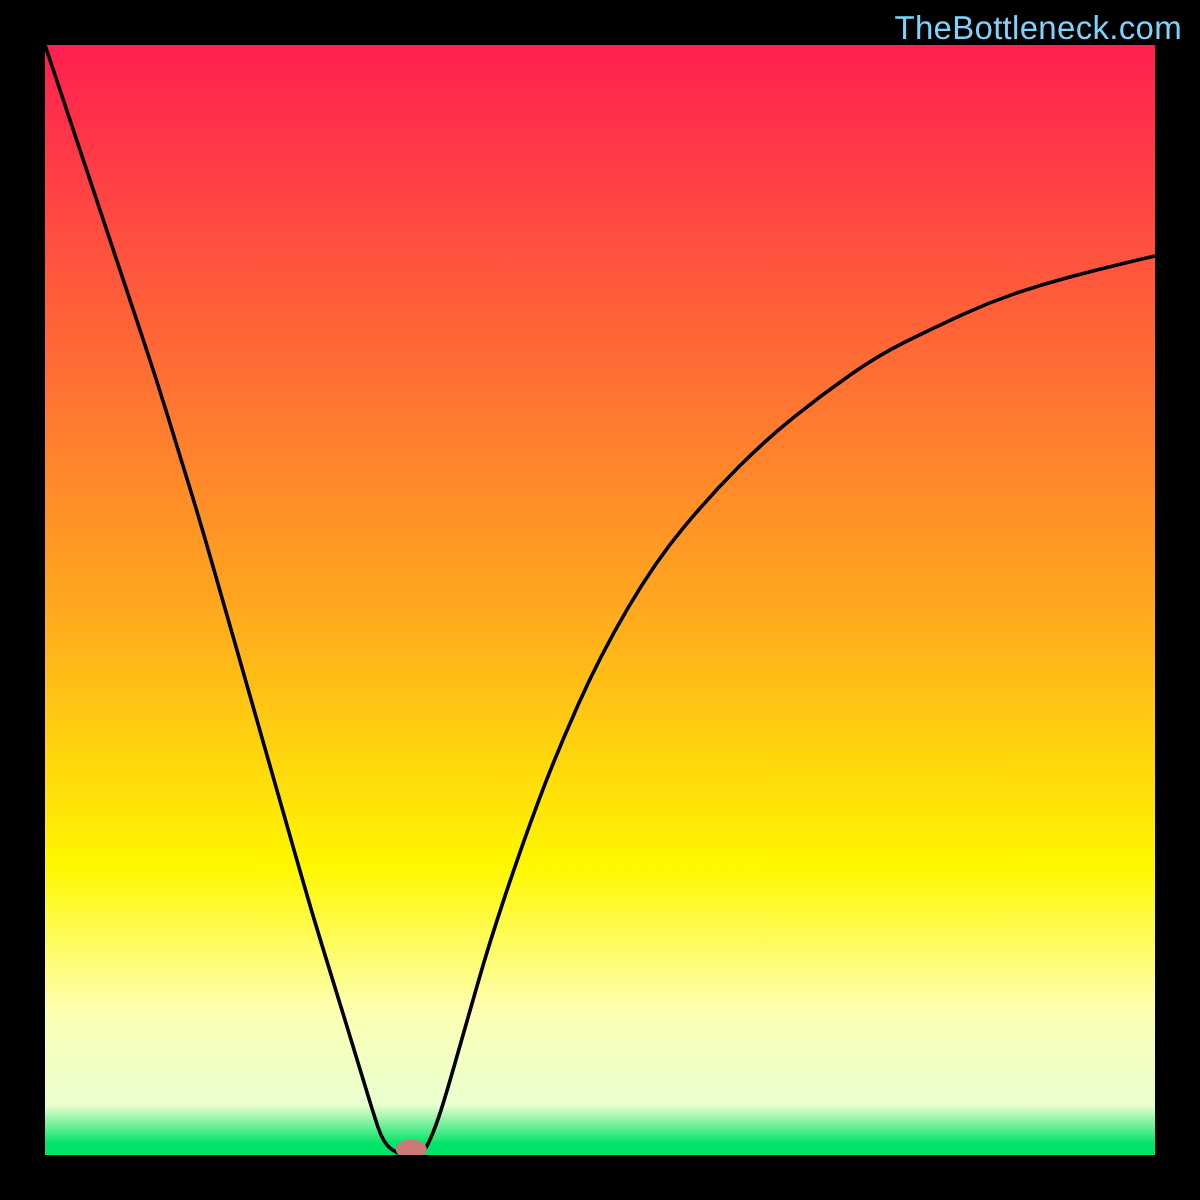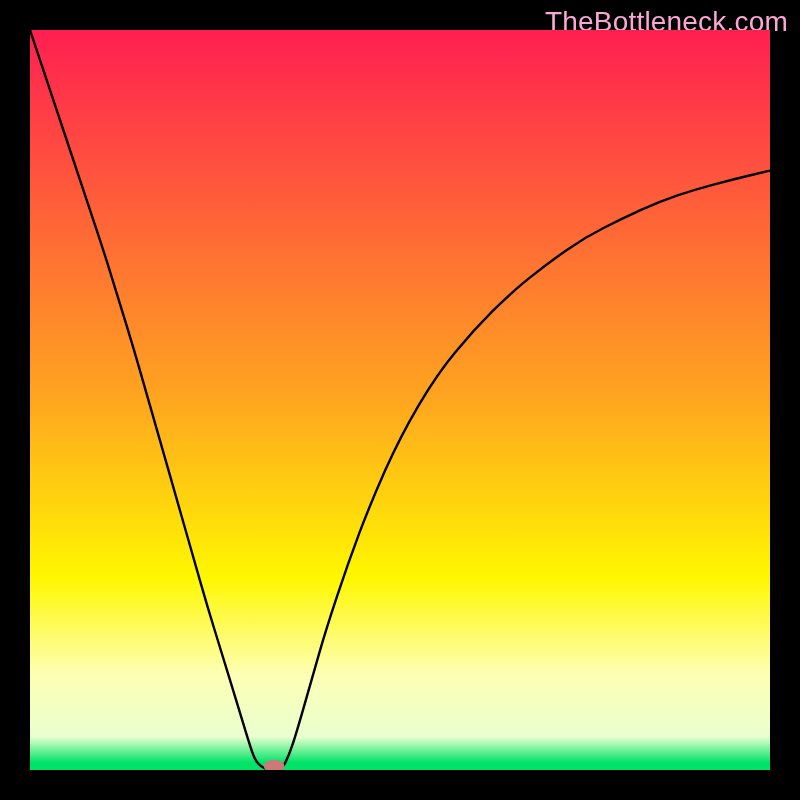--- a/index.html
+++ b/index.html
@@ -13,22 +13,22 @@
   .outer {
     position: relative;
     width: 800px;
     height: 800px;
     background: #000;
   }
   .watermark {
     position: absolute;
     top: 6px;
     right: 12px;
-    color: #f9a8d4;
-    font-size: 28px;
+    color: #7dd3fc;
+    font-size: 22px;
     font-weight: 500;
     letter-spacing: 0.2px;
   }
   .plot {
     position: absolute;
     left: 30px;
     top: 30px;
     width: 740px;
     height: 740px;
   }

